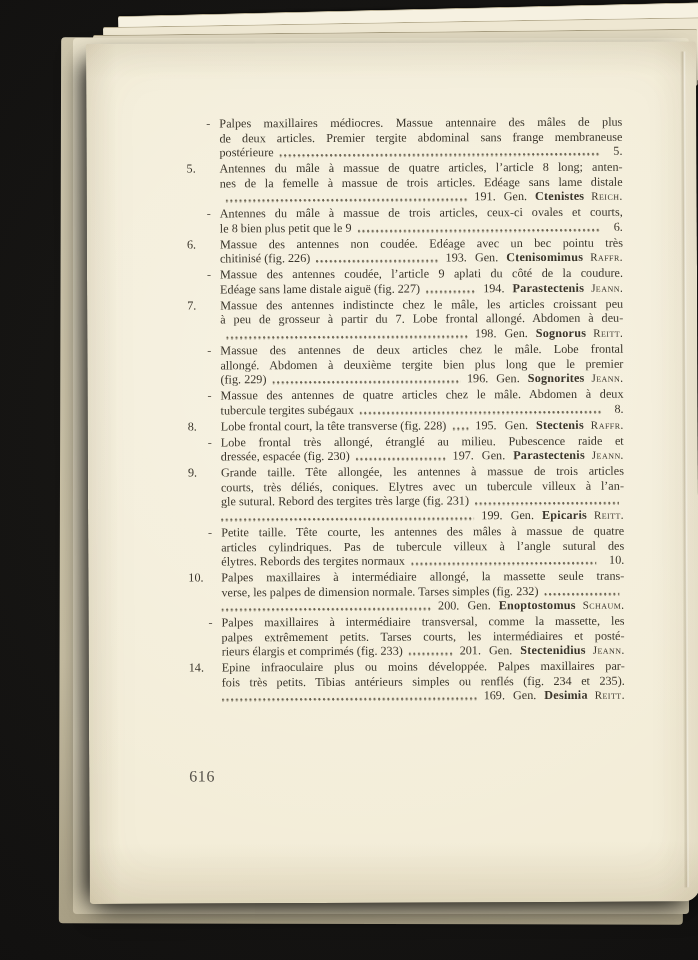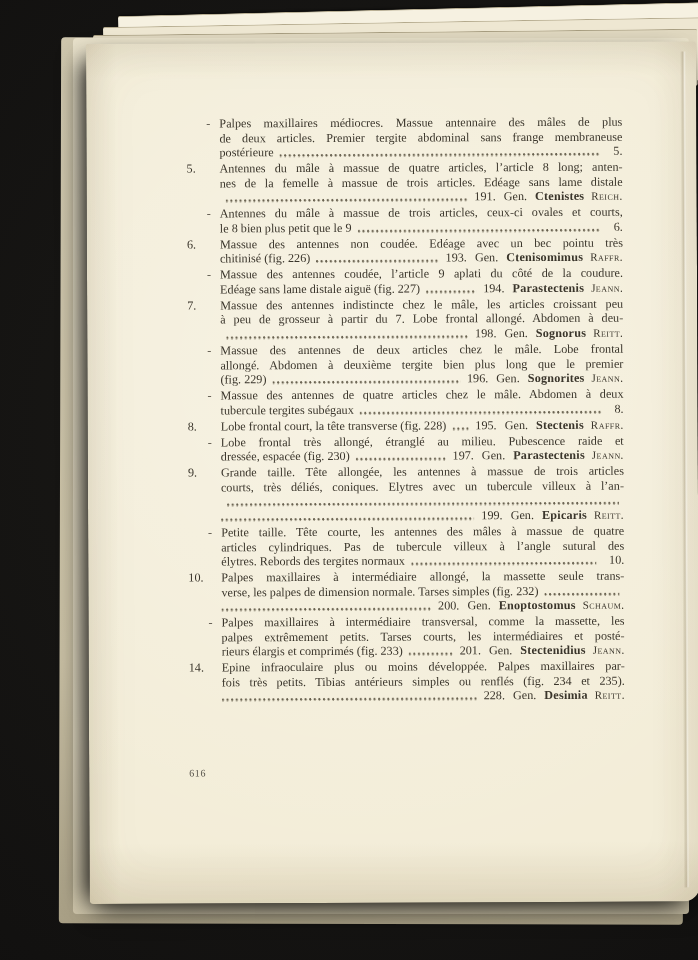--- a/index.html
+++ b/index.html
@@ -69,21 +69,21 @@
     background-image:radial-gradient(circle at 1.1px 1.4px, rgba(78,70,52,.85) 1px, rgba(78,70,52,0) 1.35px);
     background-size:4.6px 3px;background-repeat:repeat-x;
   }
   .dots.nolead{margin-left:0;}
   .num{white-space:nowrap;margin-left:2px;}
   .gen{white-space:nowrap;margin-left:8px;}
   .genus{white-space:nowrap;margin-left:8px;font-weight:700;letter-spacing:.2px;}
   .author{white-space:nowrap;margin-left:7px;font-variant:small-caps;font-size:11px;letter-spacing:.45px;}
   .ref{white-space:nowrap;margin-left:8px;}
 
-  .folio{position:absolute;left:100px;top:724px;font-size:10px;color:#56524a;letter-spacing:.6px;}
+  .folio{position:absolute;left:100px;top:724px;font-size:16px;color:#56524a;letter-spacing:.6px;}
 </style>
 </head>
 <body>
 
 <div class="scene">
   <div class="sheet sheet-a"></div>
   <div class="sheet sheet-b"></div>
   <div class="sheet sheet-c"></div>
   <div class="under under-a"></div>
   <div class="under under-b"></div>
@@ -222,20 +222,21 @@
                 <span class="author">Jeann.</span>
               </div>
             </div>
           </div>
           <div class="entry">
             <span class="marker">9.</span>
             <div class="body">
               <div class="line just">Grande taille. Tête allongée, les antennes à massue de trois articles</div>
               <div class="line just">courts, très déliés, coniques. Elytres avec un tubercule villeux à l’an-</div>
               <div class="line leader">
+                <span class="t">gle sutural. Rebord des tergites très large (fig. 231)</span>
                 <span class="dots"></span>
               </div>
               <div class="line leader">
                 <span class="dots nolead"></span>
                 <span class="num">199.</span>
                 <span class="gen">Gen.</span>
                 <span class="genus">Epicaris</span>
                 <span class="author">Reitt.</span>
               </div>
             </div>
@@ -284,21 +285,21 @@
               </div>
             </div>
           </div>
           <div class="entry">
             <span class="marker">14.</span>
             <div class="body">
               <div class="line just">Epine infraoculaire plus ou moins développée. Palpes maxillaires par-</div>
               <div class="line just">fois très petits. Tibias antérieurs simples ou renflés (fig. 234 et 235).</div>
               <div class="line leader">
                 <span class="dots nolead"></span>
-                <span class="num">228.</span>
+                <span class="num">169.</span>
                 <span class="gen">Gen.</span>
                 <span class="genus">Desimia</span>
                 <span class="author">Reitt.</span>
               </div>
             </div>
           </div>
         </div>
     </div>
     <div class="folio">616</div>
   </div>

